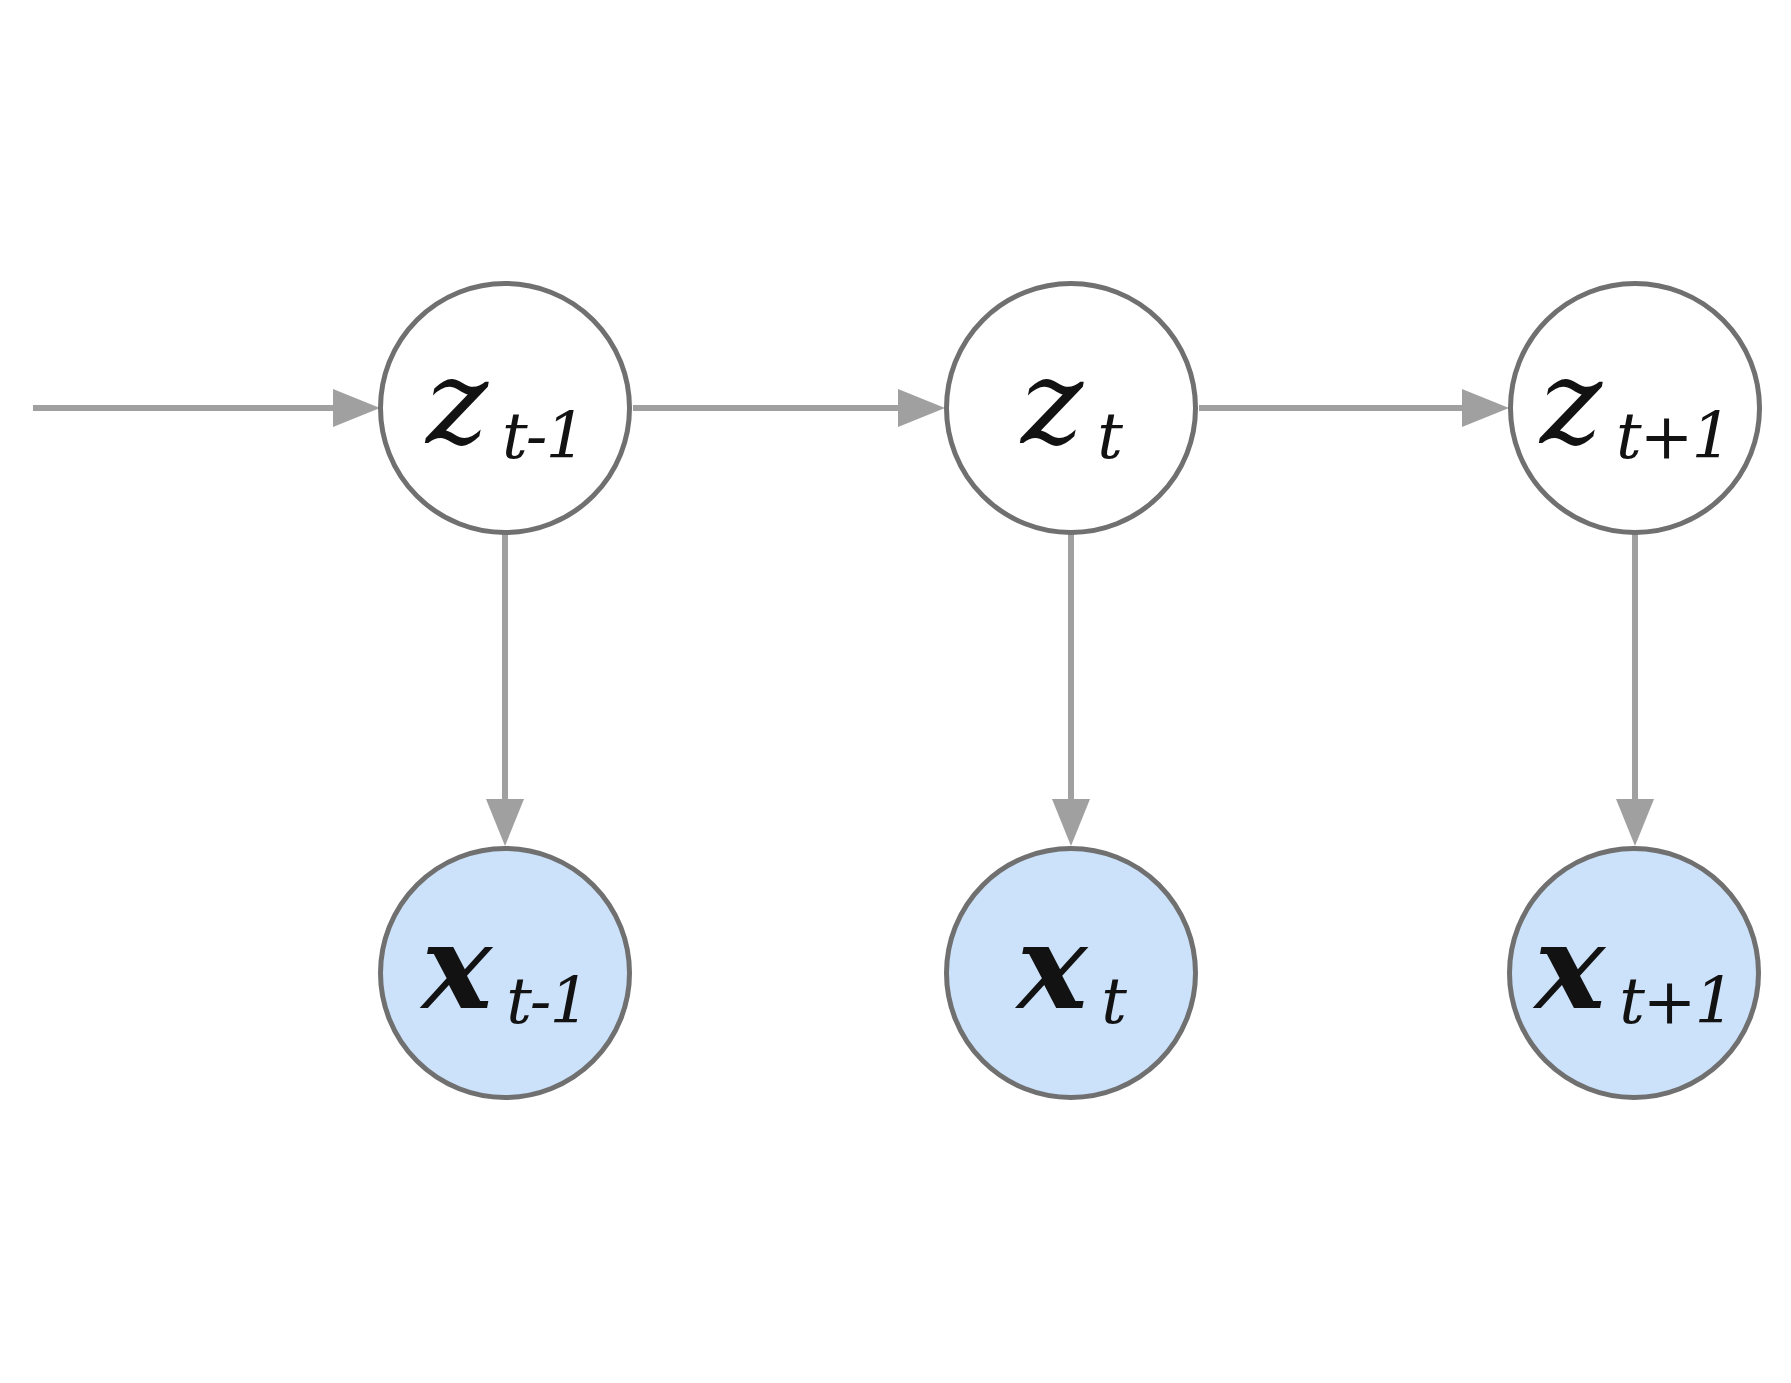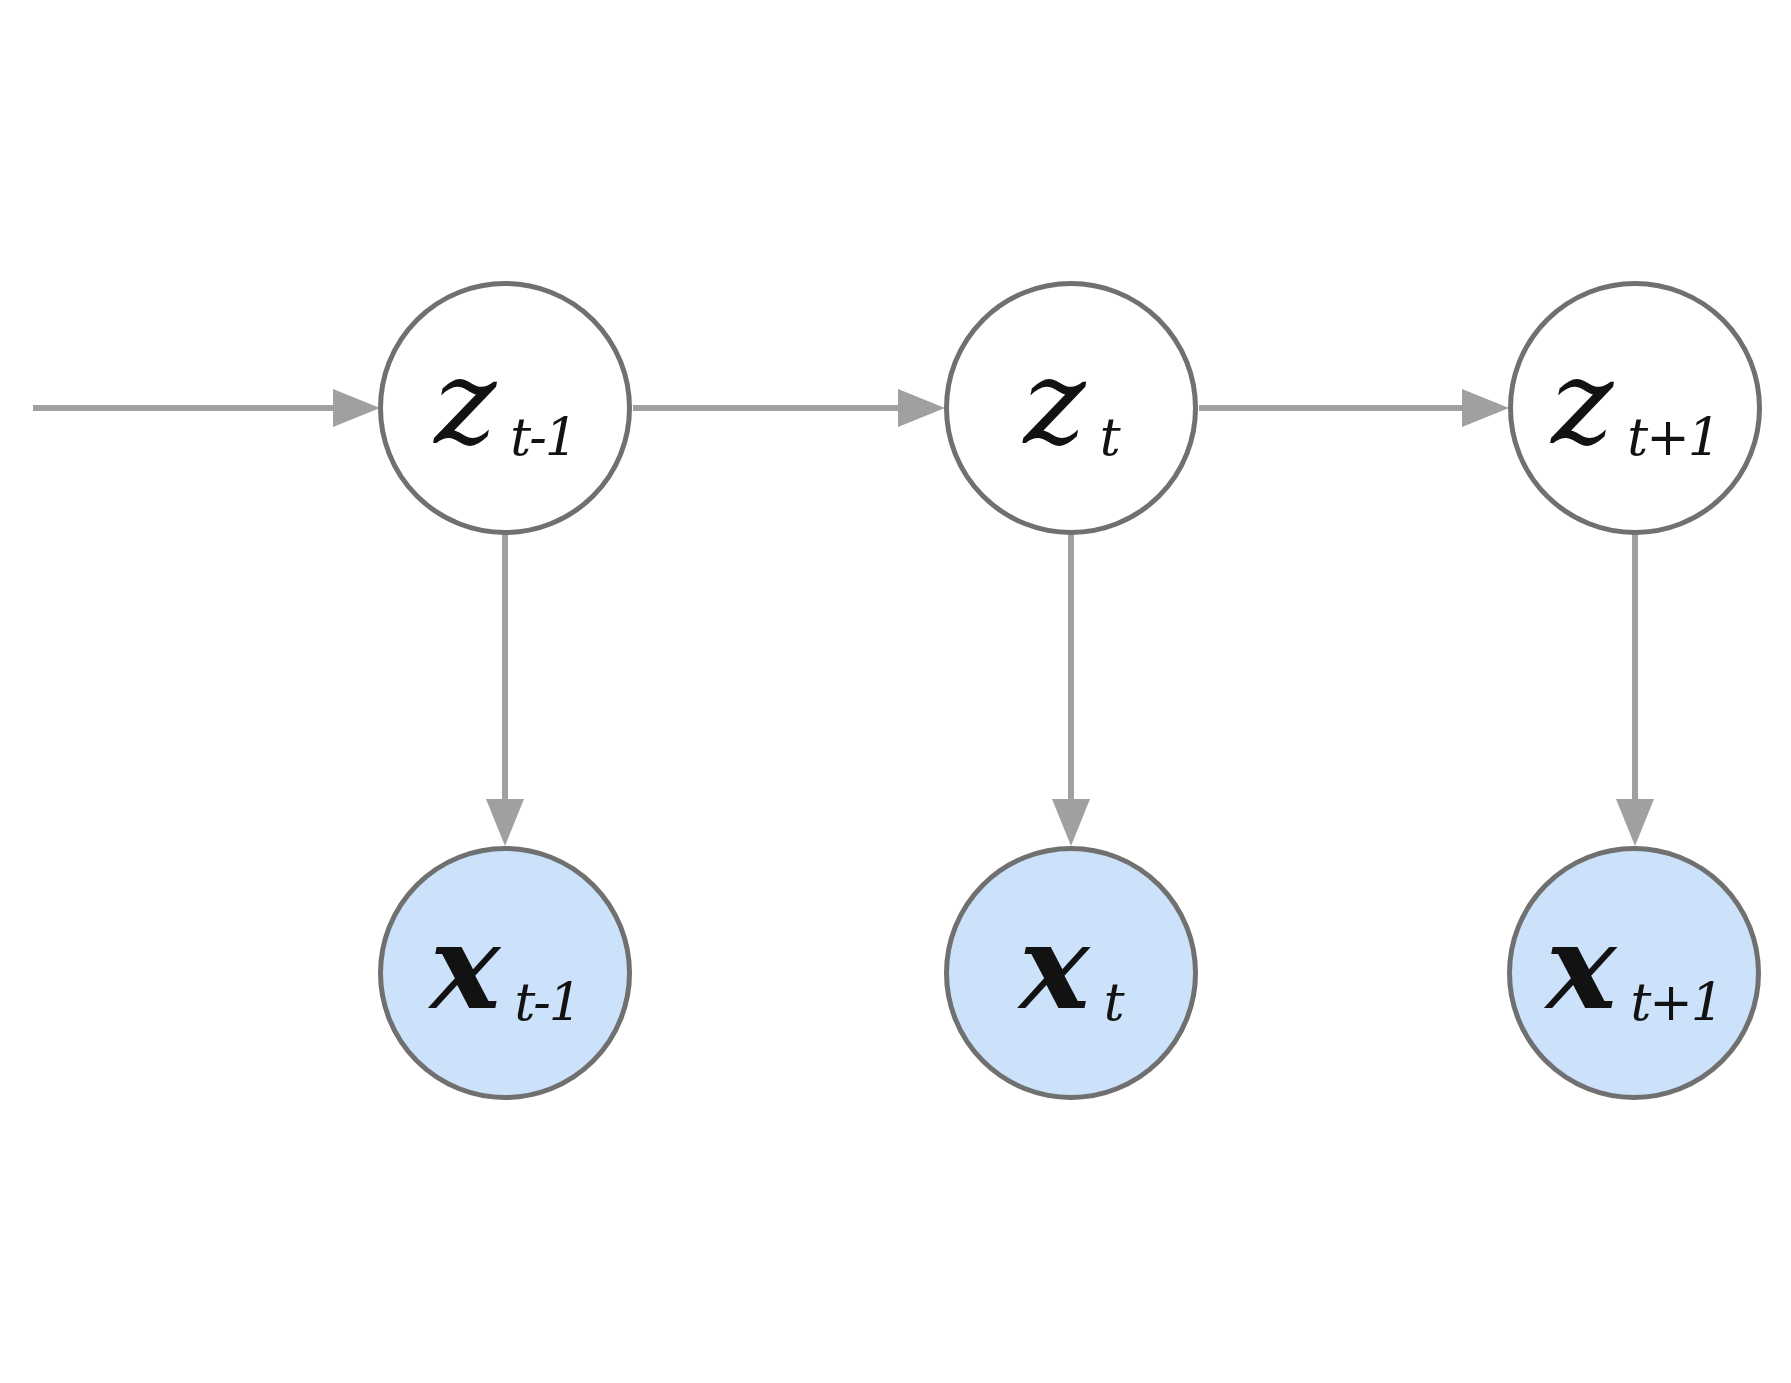--- a/index.html
+++ b/index.html
@@ -39,21 +39,21 @@
   }
   .label .main {
     font-size: 118px;
     font-style: italic;
   }
   .node.observed .label .main {
     font-weight: bold;
     font-size: 118px;
   }
   .label .sub {
-    font-size: 52px;
+    font-size: 64px;
     font-style: italic;
     transform: translateY(0.24em);
     margin-left: 14px;
     letter-spacing: -2px;
   }
 </style>
 </head>
 <body>
 
 <div class="canvas">

